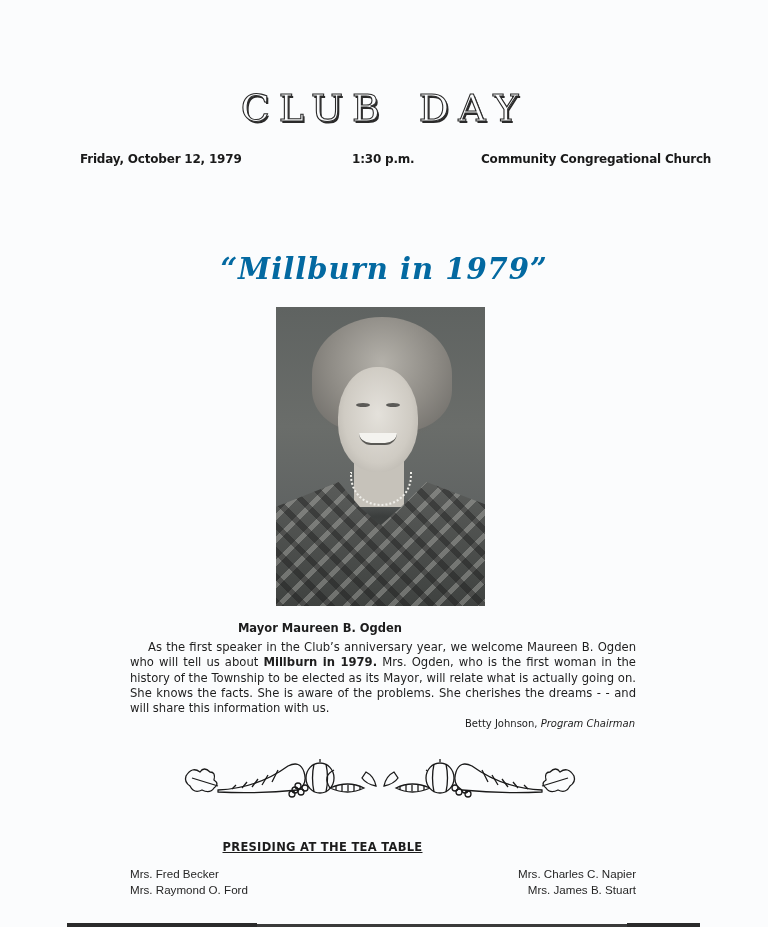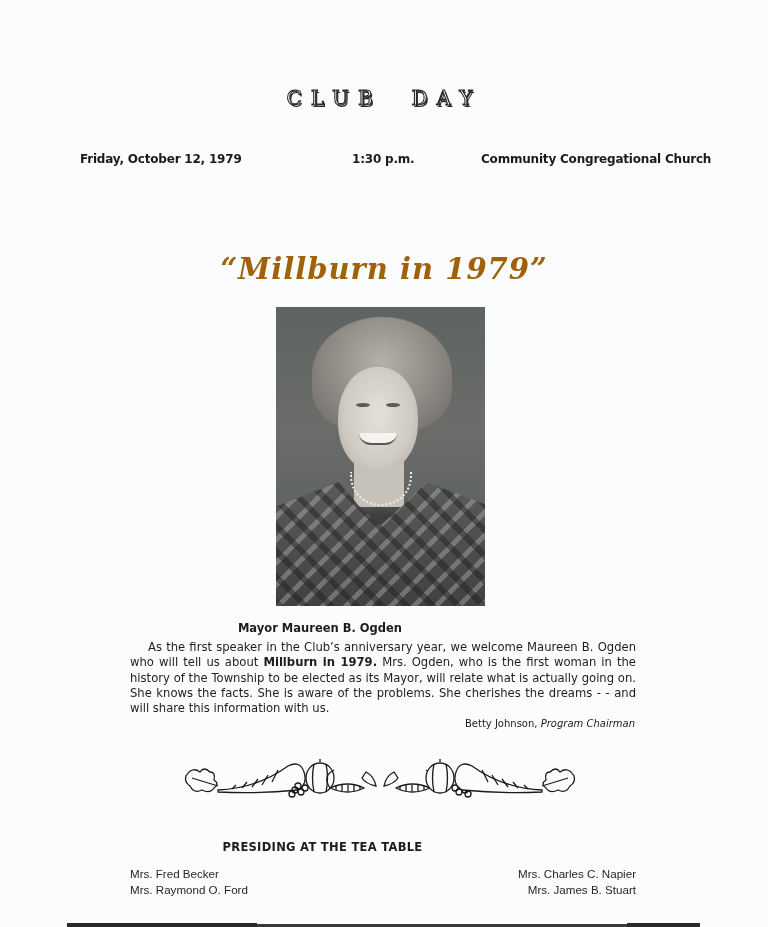--- a/index.html
+++ b/index.html
@@ -14,21 +14,21 @@
       overflow: hidden;
       font-family: "Liberation Sans", "DejaVu Sans", sans-serif;
       color: #1c1c1c;
     }
     .abs { position: absolute; }
 
     .title {
       left: 0; width: 768px; top: 86px;
       text-align: center;
       font-family: "DejaVu Serif", "Liberation Serif", serif;
-      font-size: 20px;
+      font-size: 38px;
       letter-spacing: 9px;
       color: #fbfcfd;
       -webkit-text-stroke: 1.1px #2a2a2a;
       text-shadow: 1.5px 1.5px 0 #2a2a2a;
       font-weight: normal;
     }
     .title .gap { display: inline-block; width: 30px; }
 
     .meta {
       top: 152px;
@@ -43,21 +43,21 @@
     .meta.place { left: 481px; }
 
     .script-title {
       left: 0; width: 768px; top: 252px;
       text-align: center;
       font-family: "DejaVu Serif", "Liberation Serif", serif;
       font-style: italic;
       font-weight: bold;
       font-size: 29px;
       letter-spacing: 1px;
-      color: #a16207;
+      color: #0369a1;
     }
 
     .photo {
       left: 276px; top: 307px;
       width: 209px; height: 299px;
       background:
         radial-gradient(ellipse 55px 62px at 50% 30%, #d8d6d0 0%, #bdbab3 45%, transparent 70%),
         radial-gradient(ellipse 90px 80px at 50% 27%, #8c8a84 0%, #6b6a66 55%, transparent 75%),
         radial-gradient(ellipse 120px 110px at 50% 92%, #4a4d4c 0%, #3b3e3d 60%, transparent 80%),
         linear-gradient(180deg, #5f6361 0%, #6a6d6a 40%, #54585a 100%);
@@ -151,20 +151,21 @@
       width: 400px; height: 44px;
     }
 
     .tea-heading {
       left: 0; width: 645px; top: 840px;
       text-align: center;
       font-size: 11.5px;
       font-weight: bold;
       letter-spacing: 0.3px;
       font-family: "DejaVu Sans", sans-serif;
+      text-decoration: underline;
     }
 
     .names {
       top: 866px;
       font-size: 11.6px;
       line-height: 15.5px;
       font-family: Liberation Sans, sans-serif;
       color: #262626;
     }
     .names.left { left: 130px; text-align: left; }

